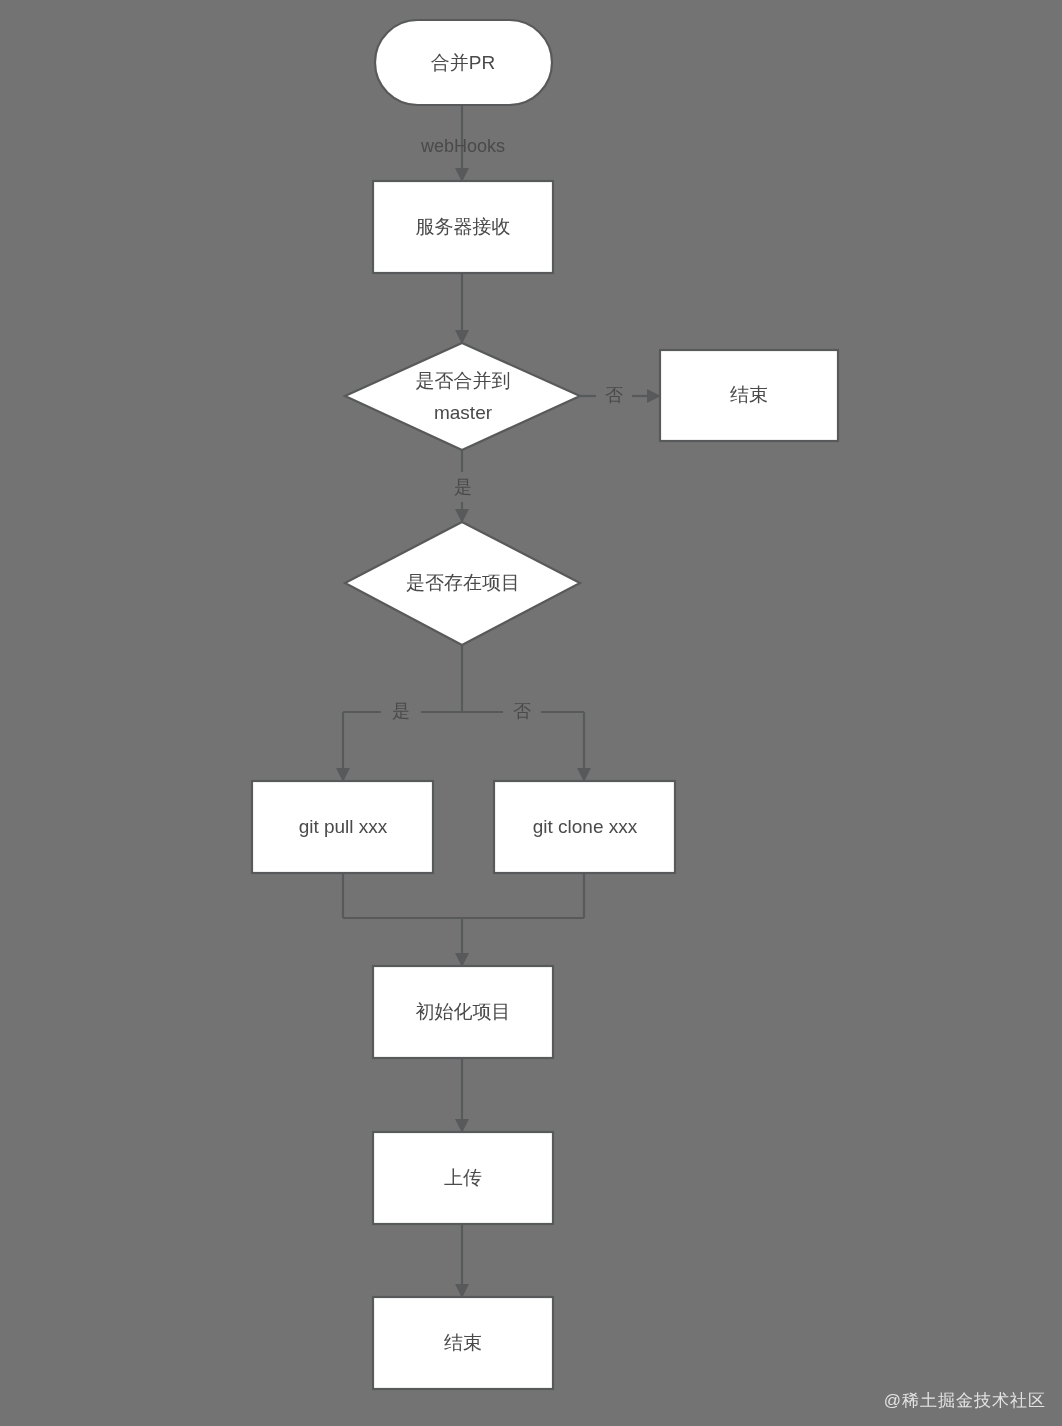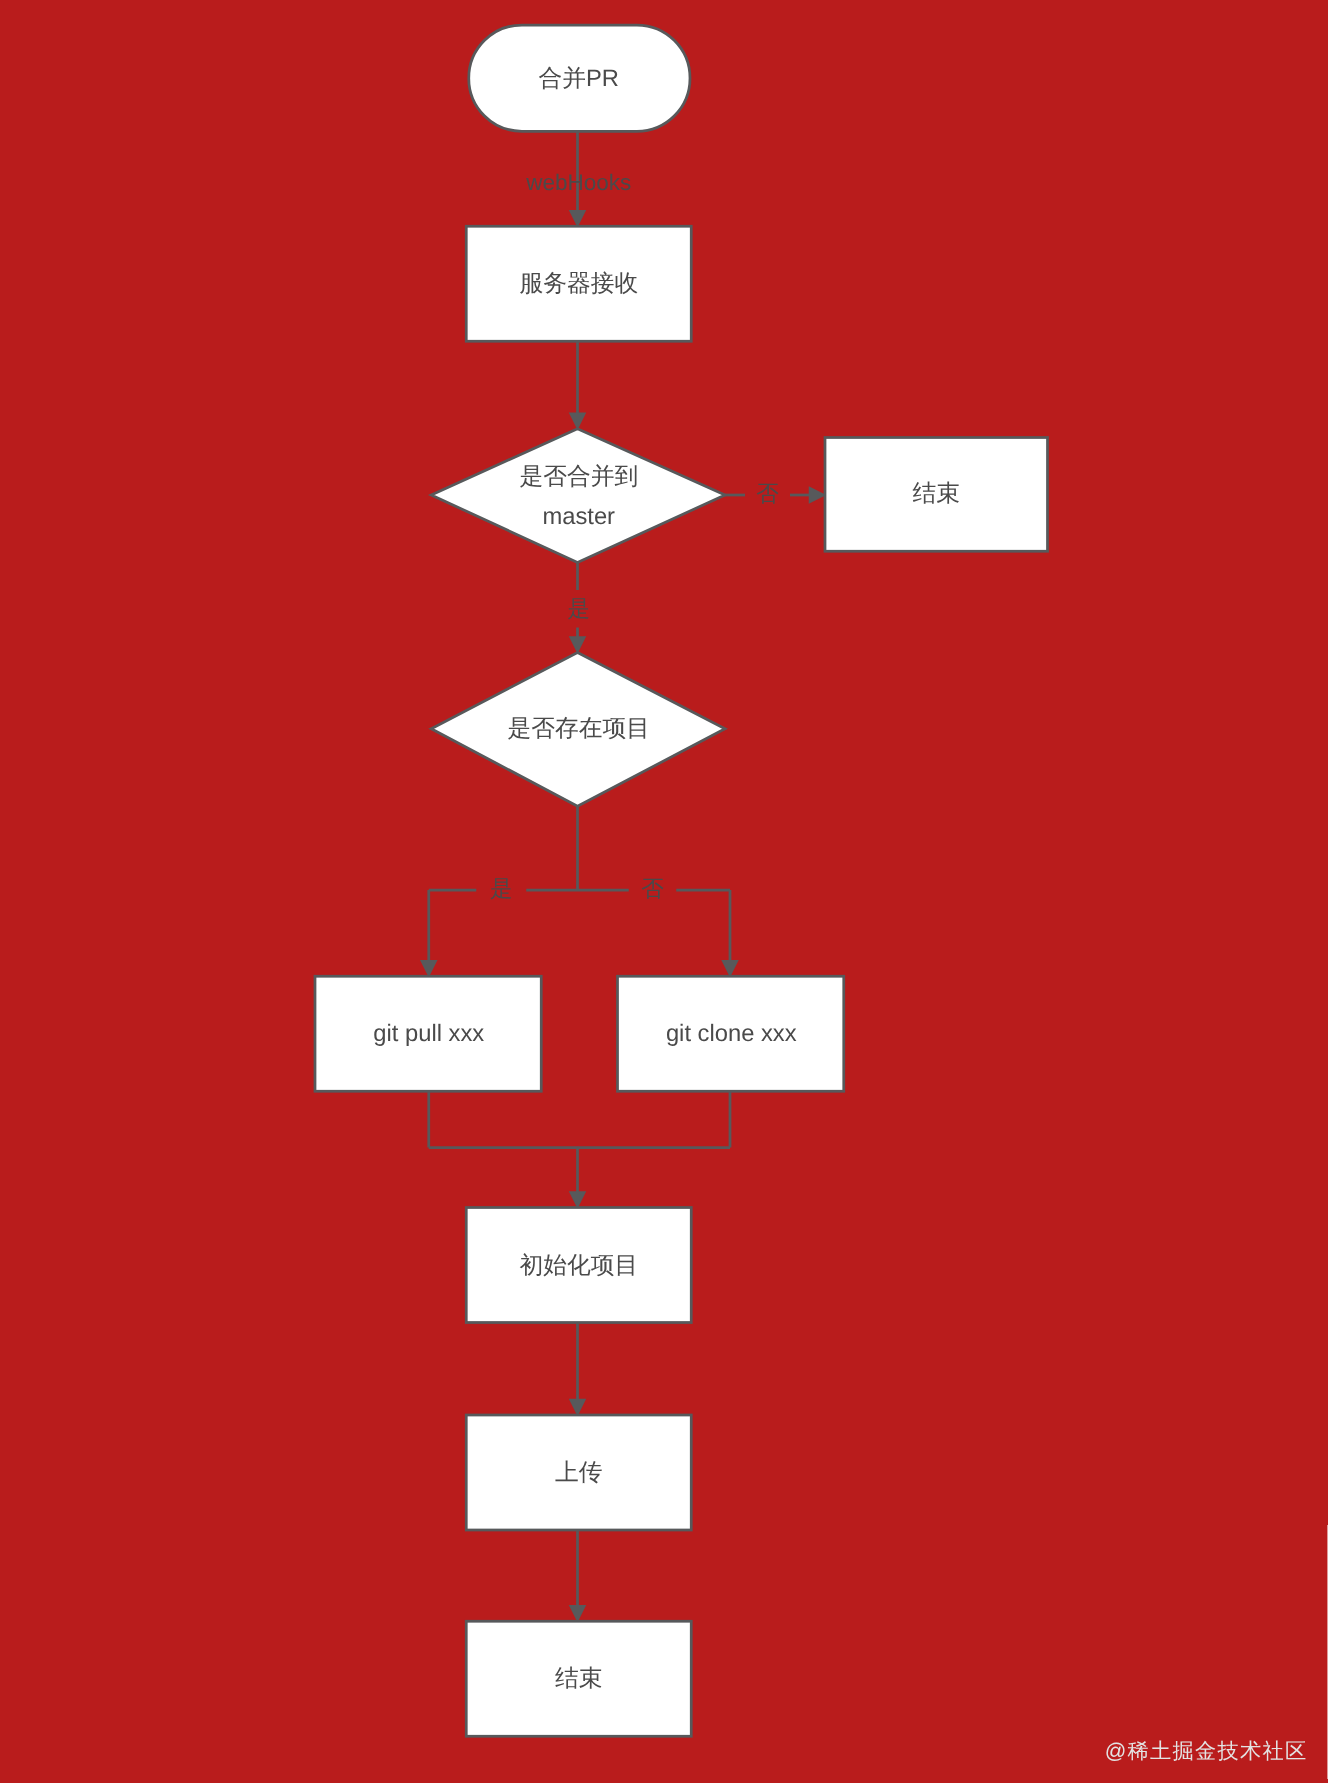--- a/index.html
+++ b/index.html
@@ -8,21 +8,21 @@
     padding: 0;
     background: #ffffff;
   }
   body {
     font-family: "Liberation Sans", "DejaVu Sans", sans-serif;
   }
   #canvas {
     position: relative;
     width: 1062px;
     height: 1426px;
-    background: #b91c1c;
+    background: #737373;
     overflow: hidden;
   }
   #flow-svg {
     position: absolute;
     left: 0;
     top: 0;
     width: 1062px;
     height: 1426px;
   }
   .node-text {

